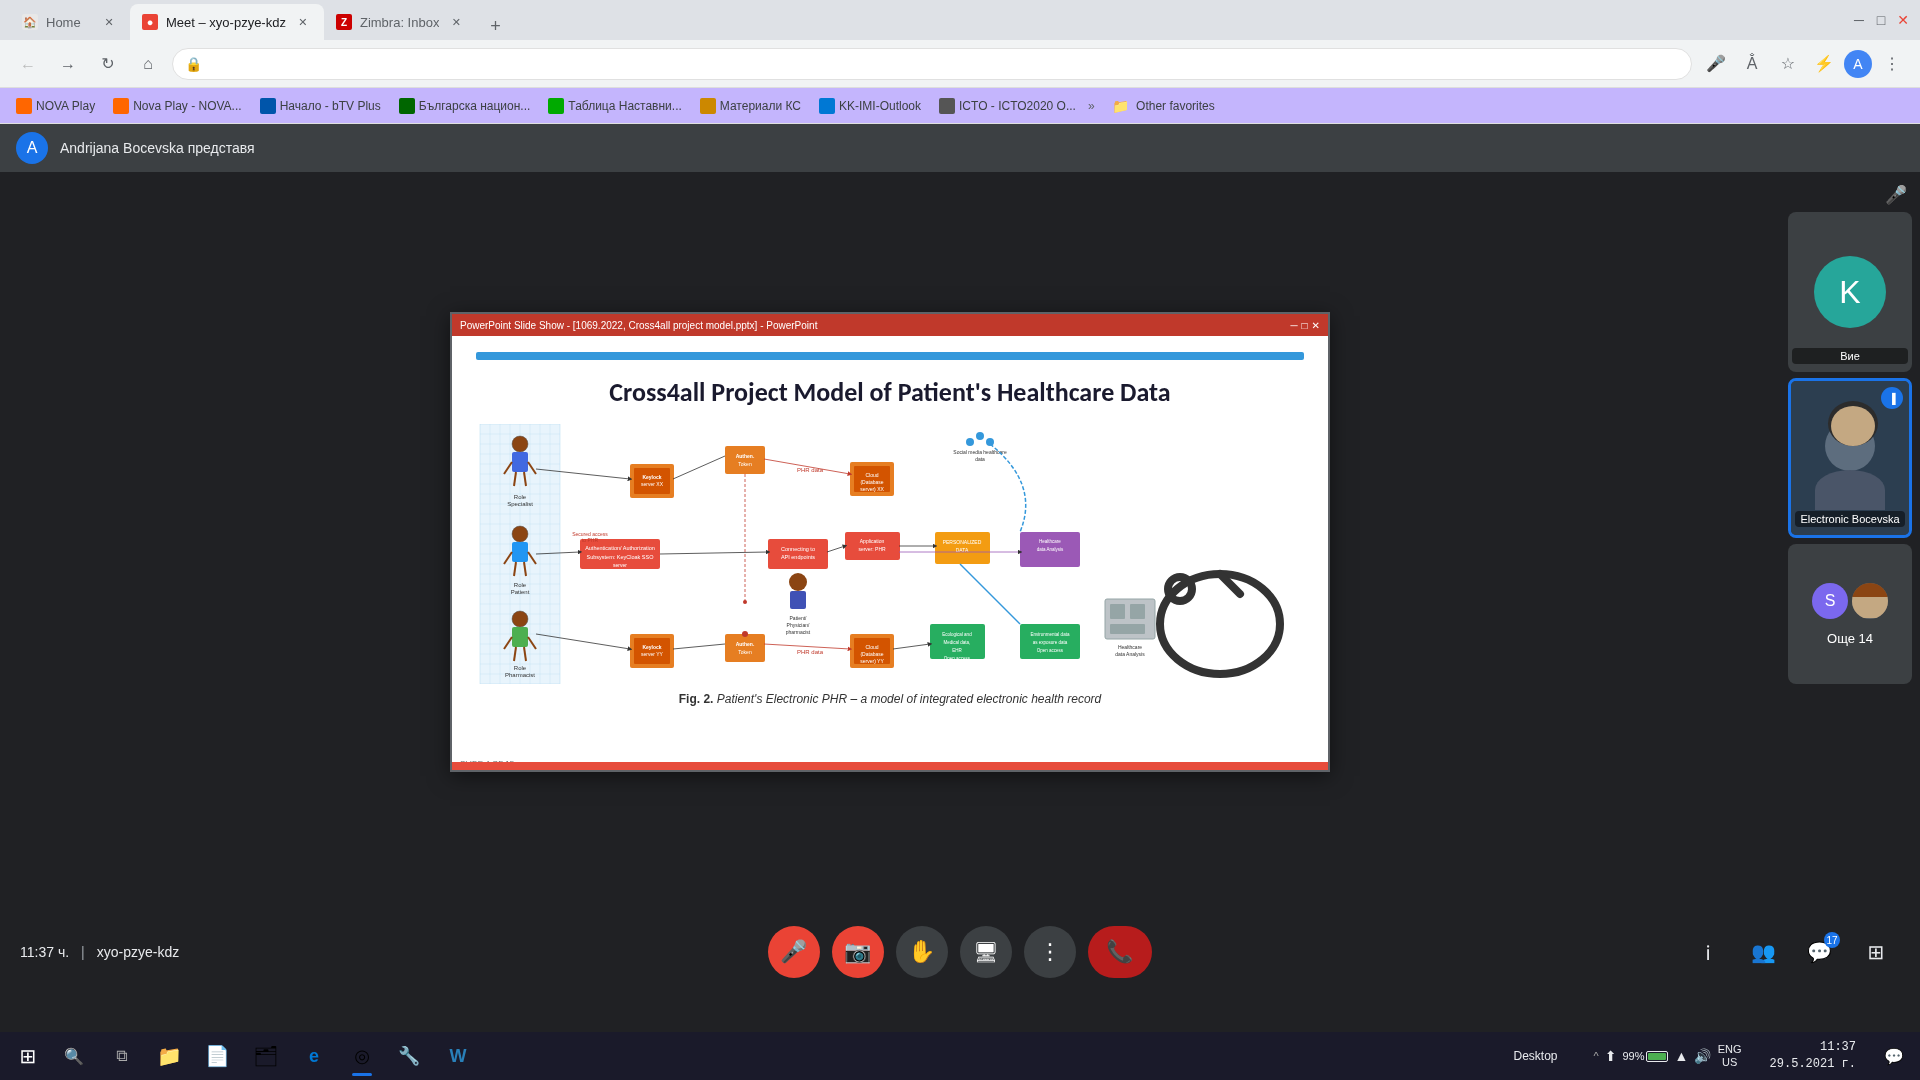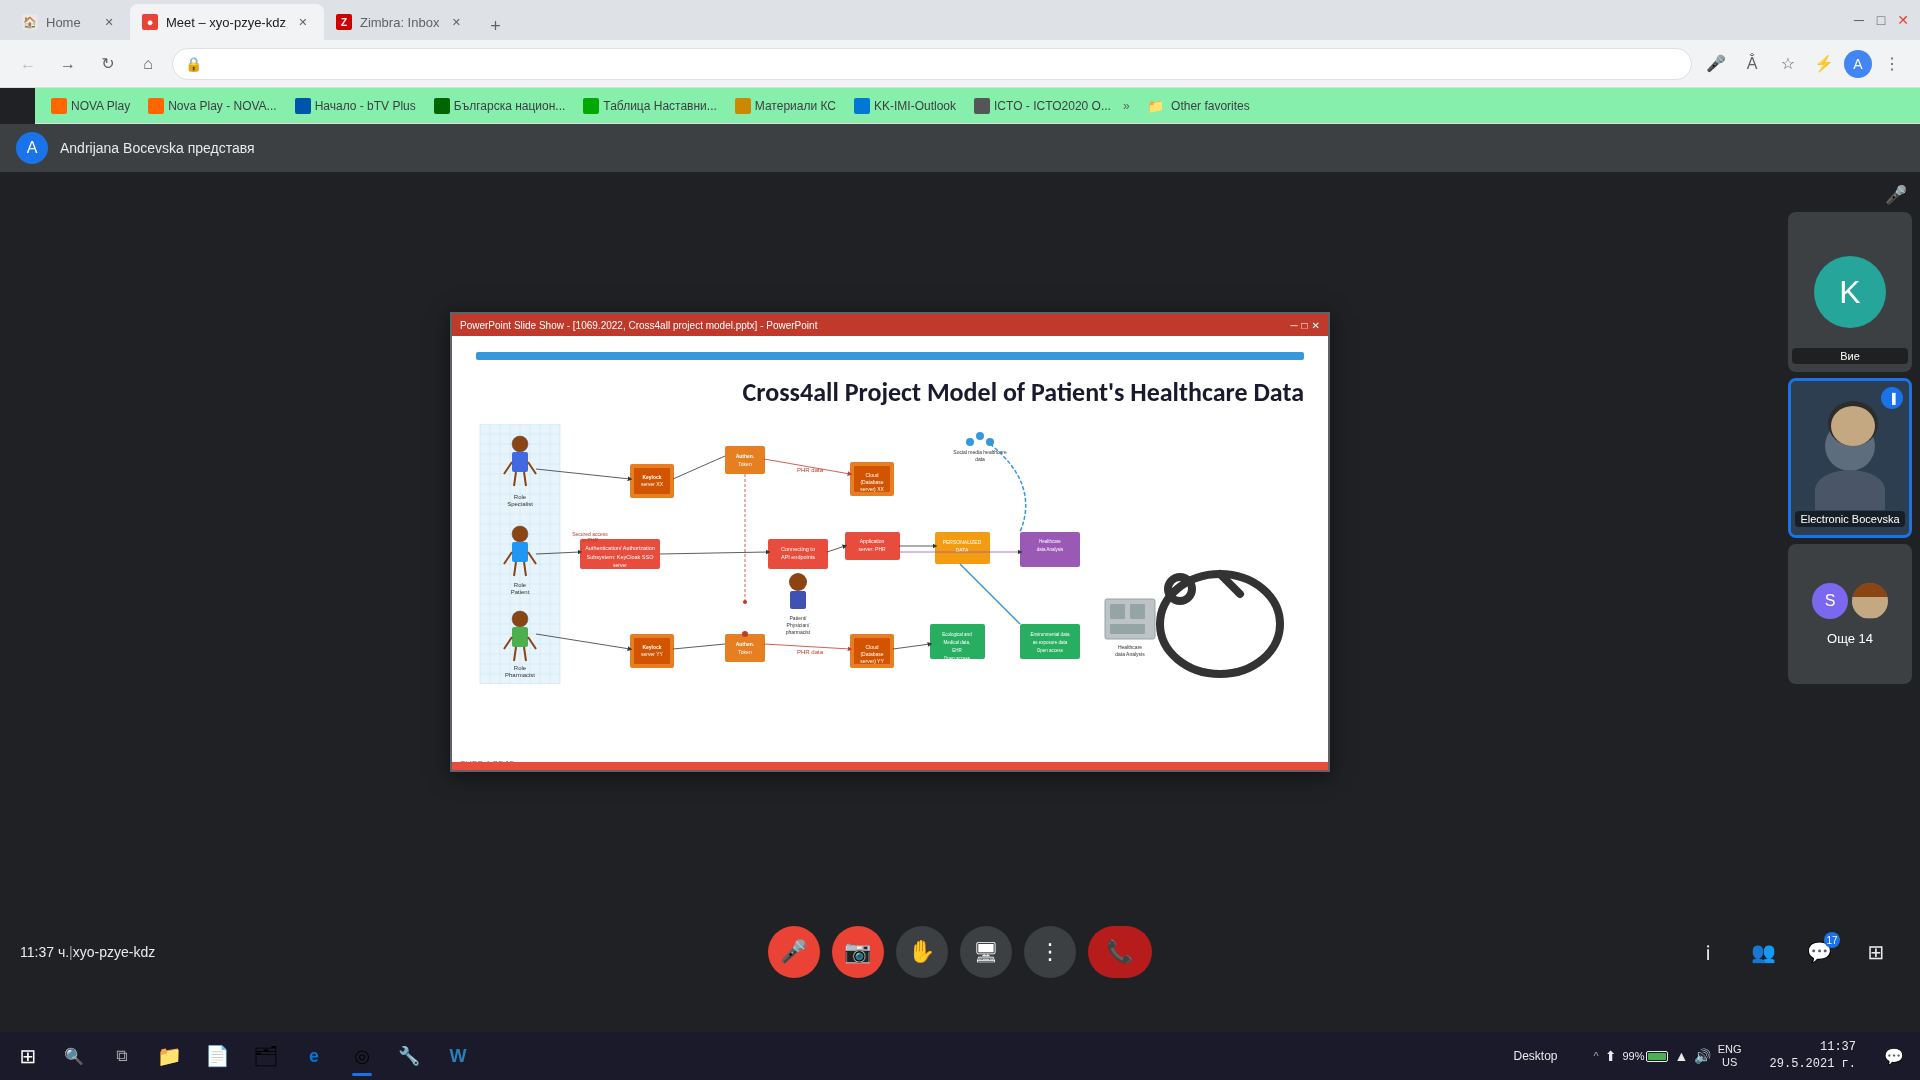--- a/index.html
+++ b/index.html
@@ -56,22 +56,22 @@
       width: 32px; height: 32px; border-radius: 50%; display: flex; align-items: center;
       justify-content: center; color: #5f6368; cursor: pointer; font-size: 16px;
     }
     .profile-icon {
       width: 28px; height: 28px; border-radius: 50%; background: #4285f4; 
       display: flex; align-items: center; justify-content: center; color: white; font-size: 14px;
     }
 
     
     .bookmarks-bar { 
-      height: 36px; background: #86efac; display: flex; align-items: center; 
-      padding: 0 8px; gap: 2px; border-bottom: 1px solid #e0e0e0; overflow: hidden; margin-left: 35px;
+      height: 36px; background: #c4b5fd; display: flex; align-items: center; 
+      padding: 0 8px; gap: 2px; border-bottom: 1px solid #e0e0e0; overflow: hidden;
     }
     .bookmark { 
       display: flex; align-items: center; gap: 4px; padding: 4px 8px; 
       border-radius: 4px; cursor: pointer; white-space: nowrap; font-size: 12px; color: #3c4043;
     }
     .bookmark-favicon { width: 16px; height: 16px; border-radius: 2px; flex-shrink: 0; }
     .bookmark-label { font-size: 12px; }
     .other-favorites { 
       display: flex; align-items: center; gap: 6px; padding: 4px 8px; 
       border-radius: 4px; cursor: pointer; white-space: nowrap; font-size: 12px; color: #3c4043;
@@ -121,21 +121,21 @@
     .slide-titlebar-btn { color: white; font-size: 10px; cursor: pointer; }
     
     .slide-content { 
       padding: 16px 24px; height: calc(100% - 22px);
       background: white;
     }
     .slide-header-bar { 
       height: 8px; background: #3498db; margin-bottom: 16px; border-radius: 2px;
     }
     .slide-title { 
-      font-size: 26px; font-weight: bold; color: #1a1a2e; text-align: right; 
+      font-size: 26px; font-weight: bold; color: #1a1a2e; text-align: center; 
       margin-bottom: 16px; font-family: 'Calibri', Arial, sans-serif;
     }
 
     .slide-caption { 
       text-align: center; font-size: 12px; color: #333; margin-top: 8px;
       font-style: italic;
     }
     .slide-caption strong { font-weight: bold; font-style: normal; }
     
     .slide-footer { 
@@ -182,21 +182,21 @@
     }
     .more-count { color: white; font-size: 13px; text-align: center; }
 
     
     .meet-controls { 
       height: 80px; background: #202124; display: flex; align-items: center; 
       justify-content: center; gap: 12px; position: relative;
     }
     .time-meeting { 
       position: absolute; left: 20px; color: #e8eaed; font-size: 14px; 
-      display: flex; align-items: center; gap: 0;
+      display: flex; align-items: center; gap: 12px;
     }
     .ctrl-btn { 
       width: 52px; height: 52px; border-radius: 50%; display: flex; align-items: center;
       justify-content: center; cursor: pointer; color: white; font-size: 20px;
     }
     .ctrl-btn.normal { background: #3c4043; }
     .ctrl-btn.red { background: #ea4335; }
     .ctrl-btn.dark-red { background: #b71c1c; }
     .ctrl-right { 
       position: absolute; right: 20px; display: flex; align-items: center; gap: 8px;
@@ -562,20 +562,24 @@
 
               <circle cx="265" cy="178" r="2" fill="#c0392b"></circle>
               <line x1="265" y1="50" x2="265" y2="180" stroke="#c0392b" stroke-width="0.8" stroke-dasharray="3,2"></line>
               <circle cx="265" cy="210" r="3" fill="#c0392b"></circle>
 
               <path d="M 480 140 Q 520 180 540 200" fill="none" stroke="#3498db" stroke-width="1.5"></path>
               <path d="M 510 20 Q 560 60 540 108" fill="none" stroke="#3498db" stroke-width="1.5" stroke-dasharray="4,2"></path>
             </svg>
           </div>
 
+          <div class="slide-caption">
+            <strong>Fig. 2.</strong>
+            <span>Patient's Electronic PHR – a model of integrated electronic health record</span>
+          </div>
         </div>
 
         <div class="slide-num">SLIDE 4 OF 15</div>
 
         <div class="slide-footer"></div>
       </div>
     </div>
 
     <div class="participants-panel">
 

